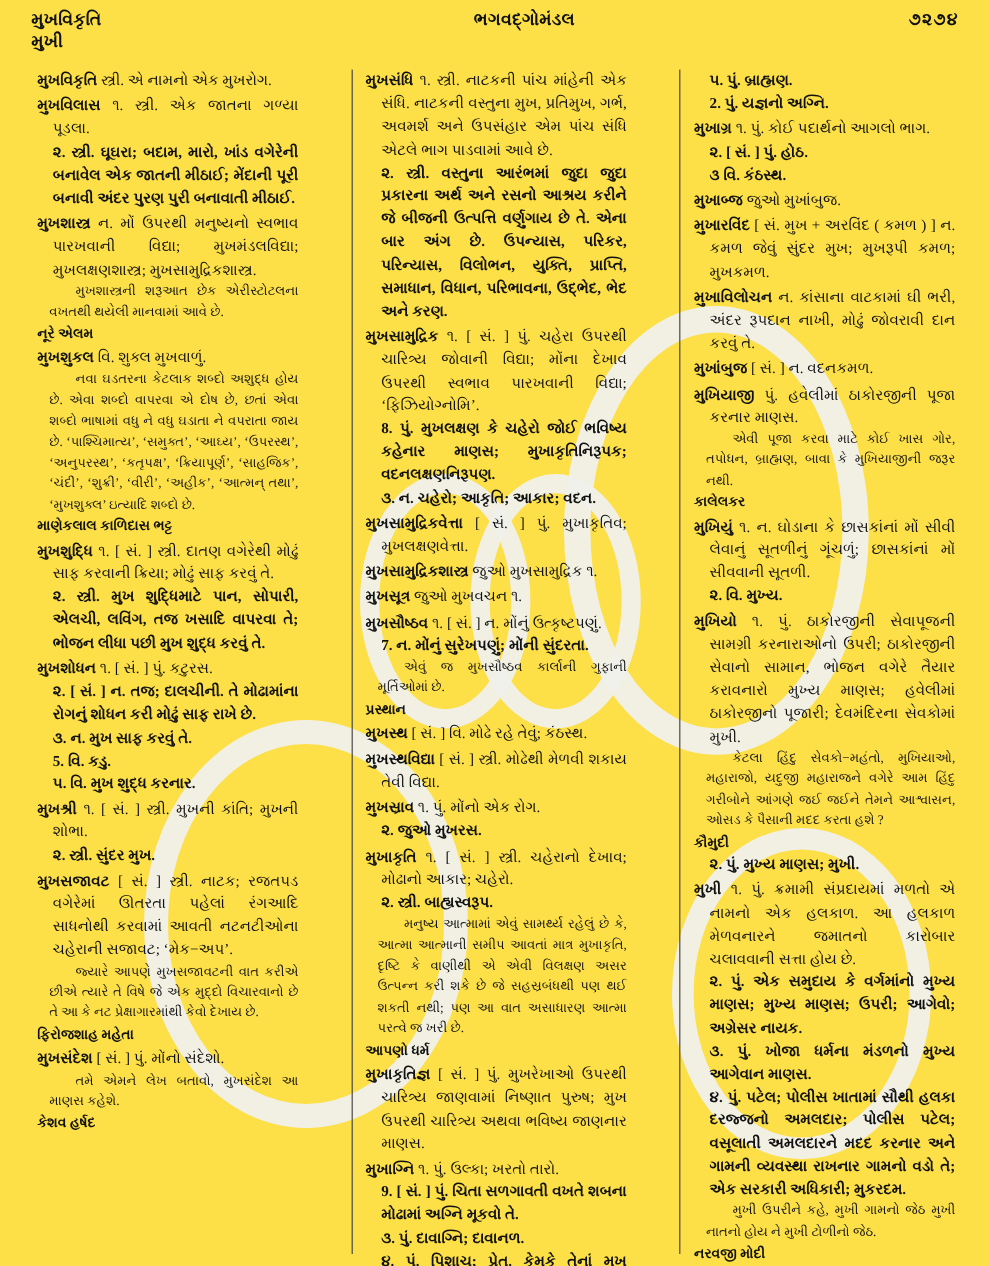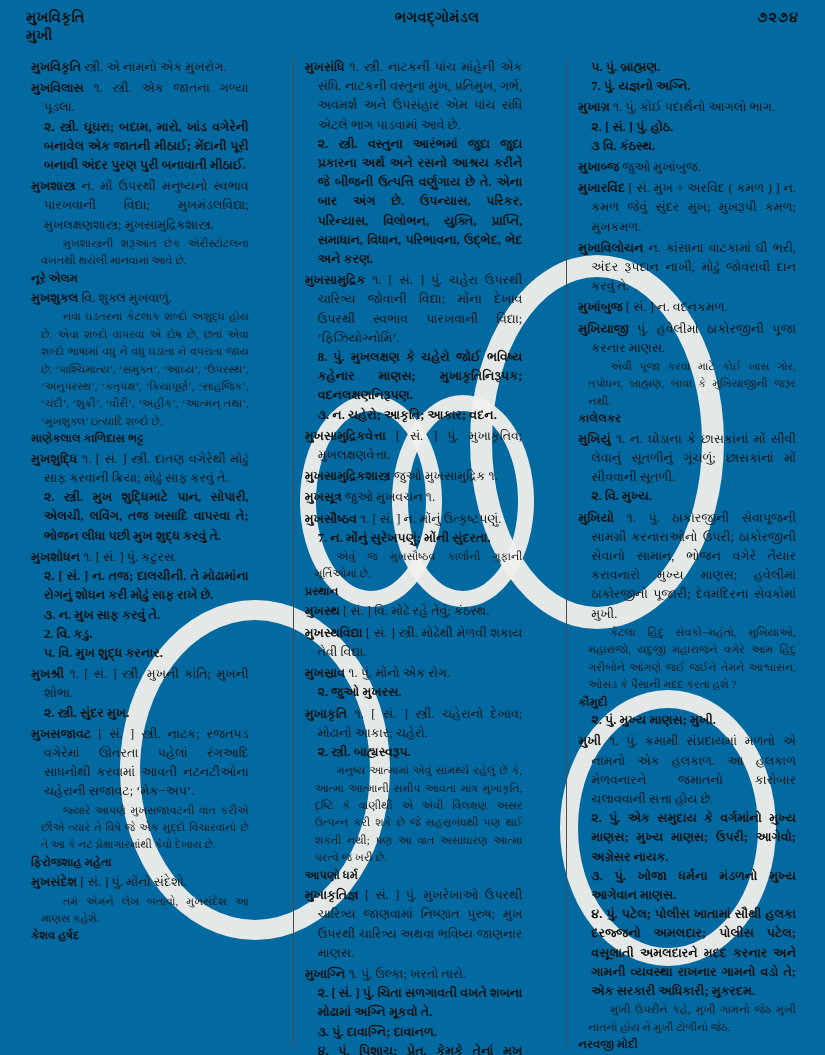--- a/index.html
+++ b/index.html
@@ -9,21 +9,21 @@
     background: #ffffff;
   }
   body {
     font-family: "Liberation Serif", "DejaVu Serif", serif;
   }
 
   #page {
     position: relative;
     width: 825px;
     height: 1055px;
-    background: #0369a1;
+    background: #fde047;
     overflow: hidden;
     box-sizing: border-box;
   }
 
   
   .watermark {
     position: absolute;
     pointer-events: none;
     border-radius: 50%;
     border: 16px solid #f0f0ec;
@@ -154,21 +154,21 @@
           <p class="attr">માણેકલાલ કાળિદાસ ભટ્ટ</p>
         </div>
         <div class="entry">
           <p class="ln"><span class="hw">મુખશુદ્ધિ</span> ૧. [ સં. ] સ્ત્રી. દાતણ વગેરેથી મોઢું સાફ કરવાની ક્રિયા; મોઢું સાફ કરવું તે.</p>
           <p class="sub">૨. સ્ત્રી. મુખ શુદ્ધિમાટે પાન, સોપારી, એલચી, લવિંગ, તજ ખસાદિ વાપરવા તે; ભોજન લીધા પછી મુખ શુદ્ધ કરવું તે.</p>
         </div>
         <div class="entry">
           <p class="ln"><span class="hw">મુખશોધન</span> ૧. [ સં. ] પું. કટુરસ.</p>
           <p class="sub">૨. [ સં. ] ન. તજ; દાલચીની. તે મોઢામાંના રોગનું શોધન કરી મોઢું સાફ રાખે છે.</p>
           <p class="sub">૩. ન. મુખ સાફ કરવું તે.</p>
-          <p class="sub">2. વિ. કડુ.</p>
+          <p class="sub">5. વિ. કડુ.</p>
           <p class="sub">૫. વિ. મુખ શુદ્ધ કરનાર.</p>
         </div>
         <div class="entry">
           <p class="ln"><span class="hw">મુખશ્રી</span> ૧. [ સં. ] સ્ત્રી. મુખની કાંતિ; મુખની શોભા.</p>
           <p class="sub">૨. સ્ત્રી. સુંદર મુખ.</p>
         </div>
         <div class="entry">
           <p class="ln"><span class="hw">મુખસજાવટ</span> [ સં. ] સ્ત્રી. નાટક; રજતપડ વગેરેમાં ઊતરતા પહેલાં રંગઆદિ સાધનોથી કરવામાં આવતી નટનટીઓના ચહેરાની સજાવટ; ‘મેક−અપ’.</p>
           <p class="quote">જ્યારે આપણે મુખસજાવટની વાત કરીએ છીએ ત્યારે તે વિષે જે એક મુદ્દો વિચારવાનો છે તે આ કે નટ પ્રેક્ષાગારમાંથી કેવો દેખાય છે.</p>
           <p class="attr">ફિરોજશાહ મહેતા</p>
@@ -218,29 +218,29 @@
           <p class="ln"><span class="hw">મુખાકૃતિ</span> ૧. [ સં. ] સ્ત્રી. ચહેરાનો દેખાવ; મોઢાનો આકાર; ચહેરો.</p>
           <p class="sub">૨. સ્ત્રી. બાહ્યસ્વરૂપ.</p>
           <p class="quote">મનુષ્ય આત્મામાં એવું સામર્થ્ય રહેલું છે કે, આત્મા આત્માની સમીપ આવતાં માત્ર મુખાકૃતિ, દૃષ્ટિ કે વાણીથી એ એવી વિલક્ષણ અસર ઉત્પન્ન કરી શકે છે જે સહસ્રબંધથી પણ થઈ શકતી નથી; પણ આ વાત અસાધારણ આત્મા પરત્વે જ ખરી છે.</p>
           <p class="attr">આપણો ધર્મ</p>
         </div>
         <div class="entry">
           <p class="ln"><span class="hw">મુખાકૃતિજ્ઞ</span> [ સં. ] પું. મુખરેખાઓ ઉપરથી ચારિત્ર્ય જાણવામાં નિષ્ણાત પુરુષ; મુખ ઉપરથી ચારિત્ર્ય અથવા ભવિષ્ય જાણનાર માણસ.</p>
         </div>
         <div class="entry">
           <p class="ln"><span class="hw">મુખાગ્નિ</span> ૧. પું. ઉલ્કા; ખરતો તારો.</p>
-          <p class="sub">૨. [ સં. ] પું. ચિતા સળગાવતી વખતે શબના મોઢામાં અગ્નિ મૂકવો તે.</p>
+          <p class="sub">9. [ સં. ] પું. ચિતા સળગાવતી વખતે શબના મોઢામાં અગ્નિ મૂકવો તે.</p>
           <p class="sub">૩. પું. દાવાગ્નિ; દાવાનળ.</p>
           <p class="sub">૪. પું. પિશાચ; પ્રેત. કેમકે તેનાં મુખ અગ્નિનાં બનેલ છે એમ મનાય છે.</p>
         </div>
       </div>
     <div class="col">
         <div class="entry">
           <p class="sub">૫. પું. બ્રાહ્મણ.</p>
-          <p class="sub">7. પું. યજ્ઞનો અગ્નિ.</p>
+          <p class="sub">2. પું. યજ્ઞનો અગ્નિ.</p>
         </div>
         <div class="entry">
           <p class="ln"><span class="hw">મુખાગ્ર</span> ૧. પું. કોઈ પદાર્થનો આગલો ભાગ.</p>
           <p class="sub">૨. [ સં. ] પું. હોઠ.</p>
           <p class="sub">૩ વિ. કંઠસ્થ.</p>
         </div>
         <div class="entry">
           <p class="ln"><span class="hw">મુખાબ્જ</span> જુઓ મુખાંબુજ.</p>
         </div>
         <div class="entry">

